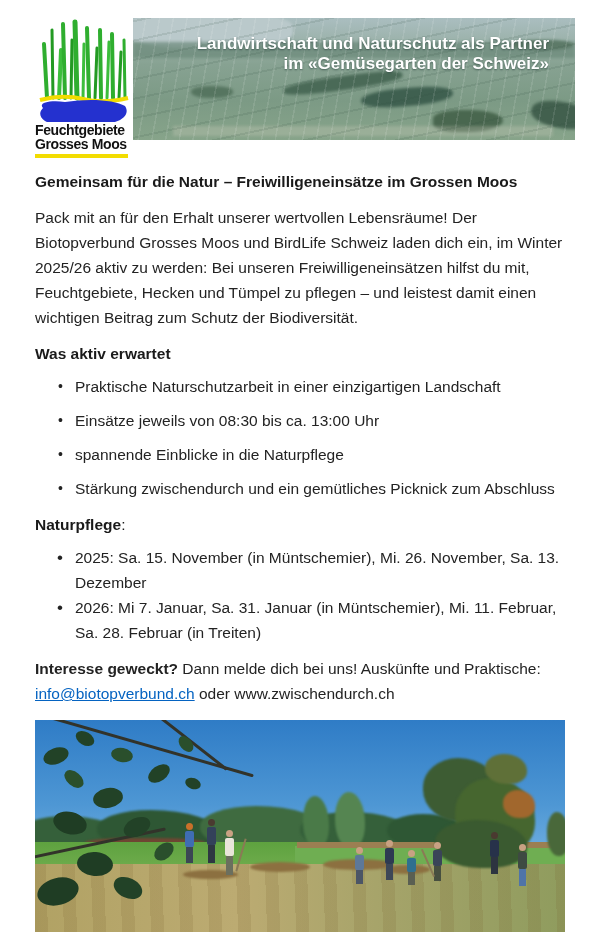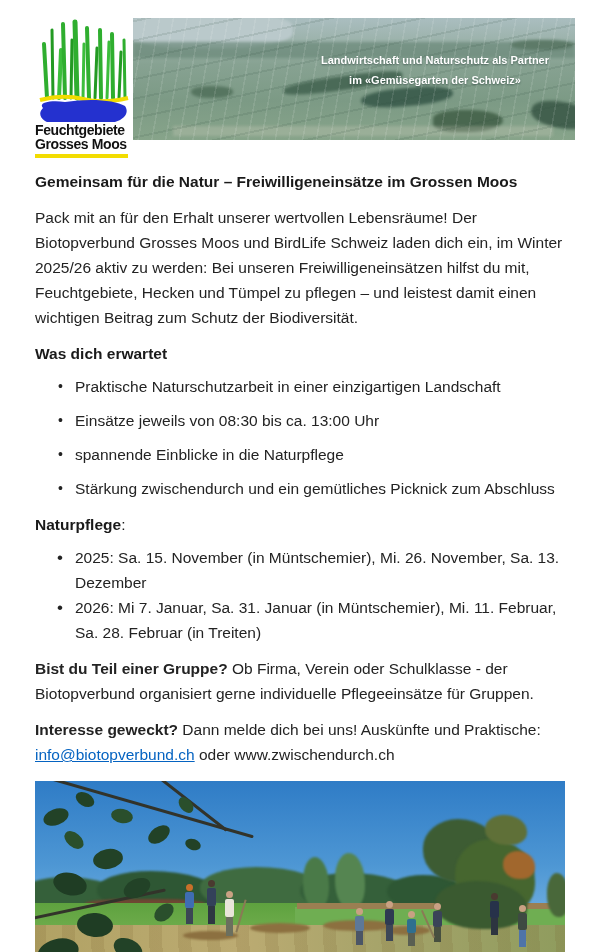--- a/index.html
+++ b/index.html
@@ -20,22 +20,22 @@
   .logo-underline { width:93px; height:4px; background:#f2dc00; margin-top:3px; }
 
   .banner { position:absolute; left:98px; top:0; width:442px; height:122px; overflow:hidden;
     background:linear-gradient(180deg,#aabec0 0%,#9eb4ae 16%,#87a292 38%,#7c9a85 68%,#87a48a 100%); }
   .banner .patch { position:absolute; filter:blur(1.5px); }
   .banner::after { content:''; position:absolute; inset:0;
     background:
       repeating-linear-gradient(100deg, transparent 0 12px, rgba(255,255,255,0.10) 12px 13.5px),
       repeating-linear-gradient(-12deg, transparent 0 17px, rgba(45,75,60,0.12) 17px 19px);
   }
-  .banner-caption { position:absolute; z-index:3; top:32px; right:26px; text-align:center;
-    color:#ffffff; font-weight:bold; font-size:11px; line-height:20px;
+  .banner-caption { position:absolute; z-index:3; top:16px; right:26px; text-align:right;
+    color:#ffffff; font-weight:bold; font-size:17px; line-height:20px;
     text-shadow:0 1px 2px rgba(35,60,55,0.65); }
 
   
   .main { padding:0 25px 0 35px; }
   h1.title { font-size:15.5px; line-height:25px; font-weight:bold; color:#1a1a1a; margin-top:23px; }
   p.para { margin-top:11px; }
   h2.subhead { font-size:15.5px; line-height:25px; font-weight:bold; color:#1a1a1a; margin-top:11px; }
   h2.subhead .colon { font-weight:normal; }
   ul.blist { list-style:none; padding-left:40px; margin-top:8px; }
   ul.blist li { position:relative; }
@@ -119,35 +119,34 @@
       </div>
     </div>
   </div>
 
   <div class="main">
 
     <h1 class="title">Gemeinsam für die Natur – Freiwilligeneinsätze im Grossen Moos</h1>
 
     <p class="para">Pack mit an für den Erhalt unserer wertvollen Lebensräume! Der Biotopverbund Grosses Moos und BirdLife Schweiz laden dich ein, im Winter 2025/26 aktiv zu werden: Bei unseren Freiwilligeneinsätzen hilfst du mit, Feuchtgebiete, Hecken und Tümpel zu pflegen – und leistest damit einen wichtigen Beitrag zum Schutz der Biodiversität.</p>
 
-    <h2 class="subhead">Was dich erwartet</h2>
+    <h2 class="subhead">Was aktiv erwartet</h2>
     <ul class="blist list-a">
       <li>Praktische Naturschutzarbeit in einer einzigartigen Landschaft</li>
       <li>Einsätze jeweils von 08:30 bis ca. 13:00 Uhr</li>
       <li>spannende Einblicke in die Naturpflege</li>
       <li>Stärkung zwischendurch und ein gemütliches Picknick zum Abschluss</li>
     </ul>
 
     <h2 class="subhead"><span>Naturpflege</span><span class="colon">:</span></h2>
     <ul class="blist list-b">
       <li>2025: Sa. 15. November (in Müntschemier), Mi. 26. November, Sa. 13. Dezember</li>
       <li>2026: Mi 7. Januar, Sa. 31. Januar (in Müntschemier), Mi. 11. Februar, Sa. 28. Februar (in Treiten)</li>
     </ul>
 
-    <p class="para"><strong>Bist du Teil einer Gruppe?</strong><span> Ob Firma, Verein oder Schulklasse - der Biotopverbund organisiert gerne individuelle Pflegeeinsätze für Gruppen.</span></p>
 
     <p class="para"><strong class="u">Interesse geweckt?</strong><span> Dann melde dich bei uns! Auskünfte und Praktische: </span><a class="mail" href="#">info@biotopverbund.ch</a><span> oder www.zwischendurch.ch</span></p>
 
     <div class="photo" style="margin-left:0;margin-right:0;">
 
       <div class="blob treeline-blob" style="left:-15px;top:96px;width:100px;height:34px;background:#35603a;"></div>
       <div class="blob treeline-blob" style="left:62px;top:90px;width:120px;height:40px;background:#2e5734;"></div>
       <div class="blob treeline-blob" style="left:165px;top:86px;width:125px;height:44px;background:#3f6b40;"></div>
       <div class="blob treeline-blob" style="left:265px;top:92px;width:110px;height:38px;background:#35603a;"></div>
       <div class="blob treeline-blob" style="left:268px;top:76px;width:26px;height:52px;background:#4a7a48;"></div>

